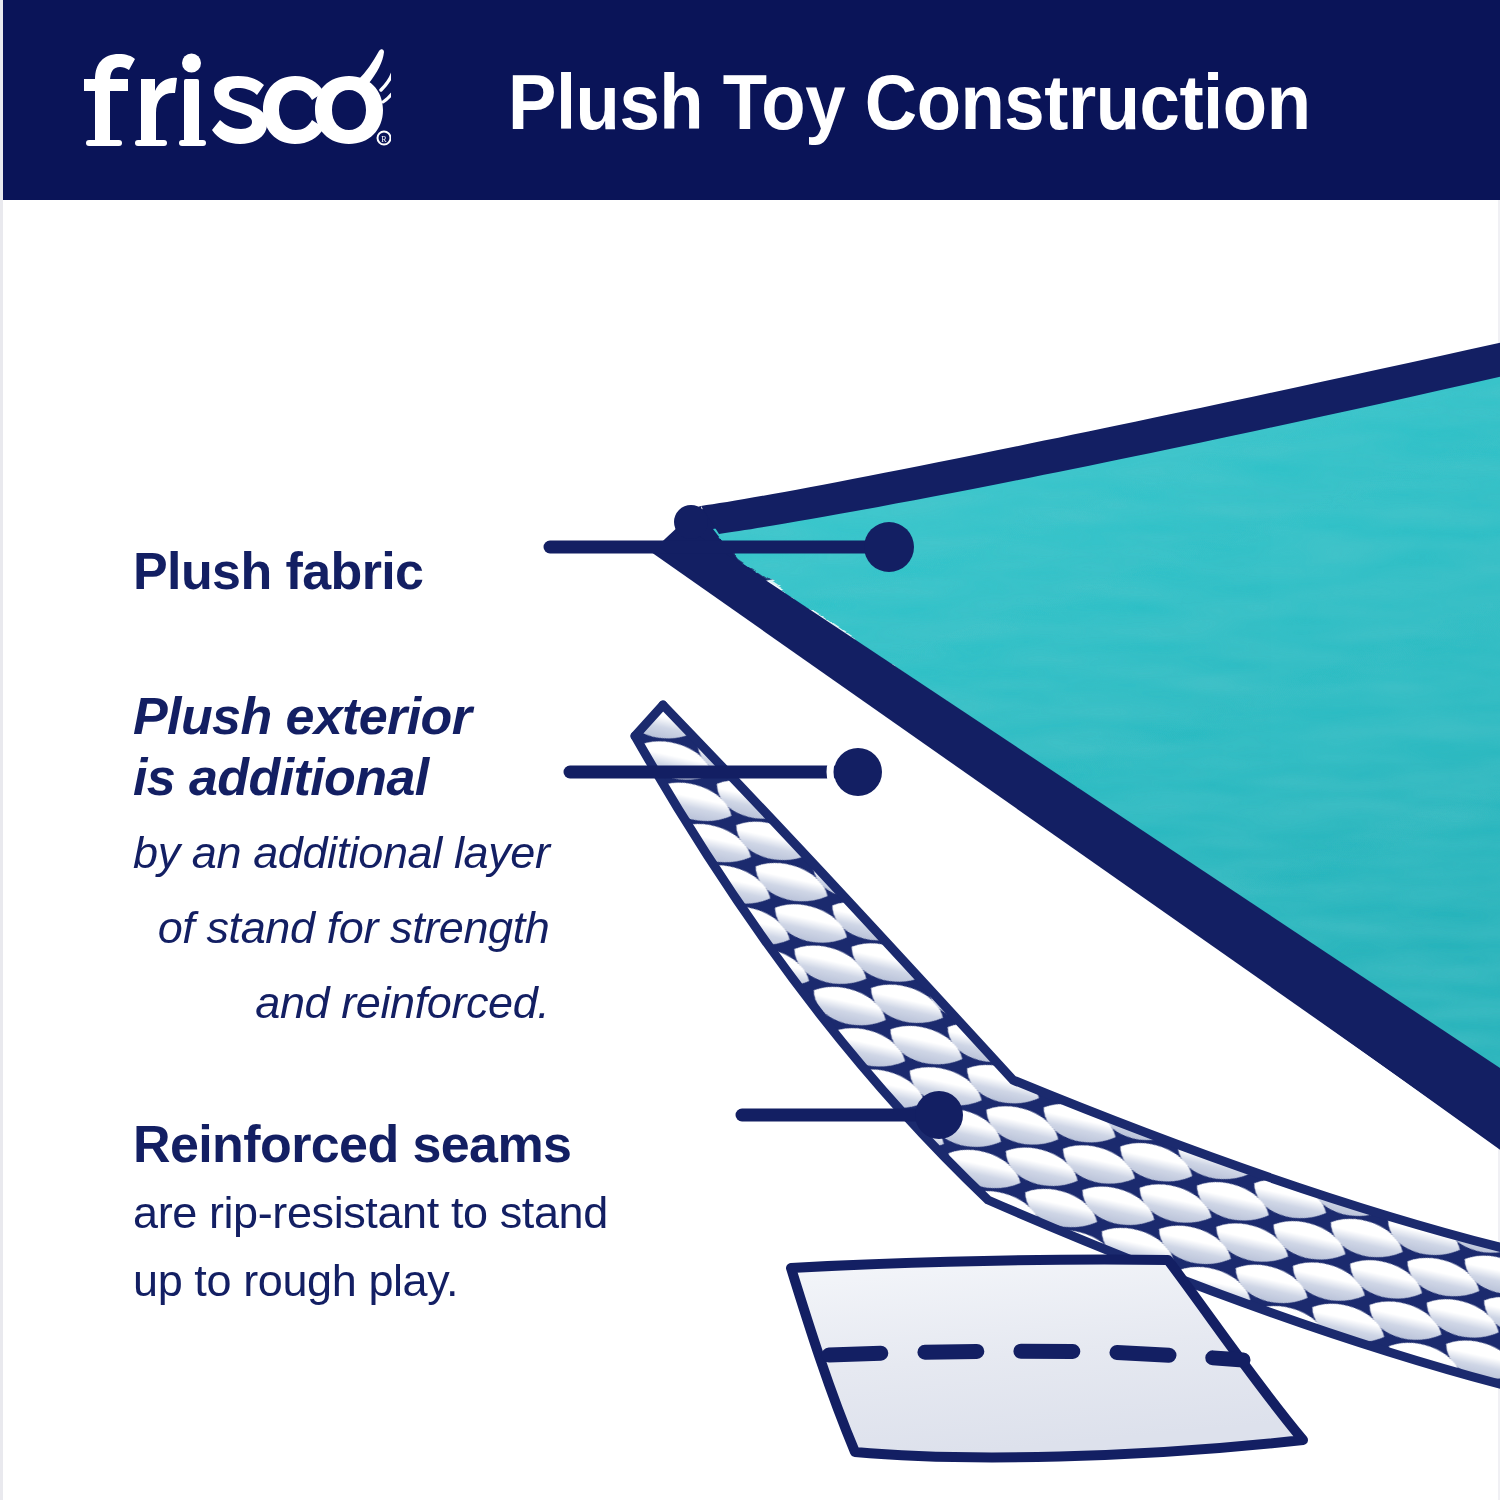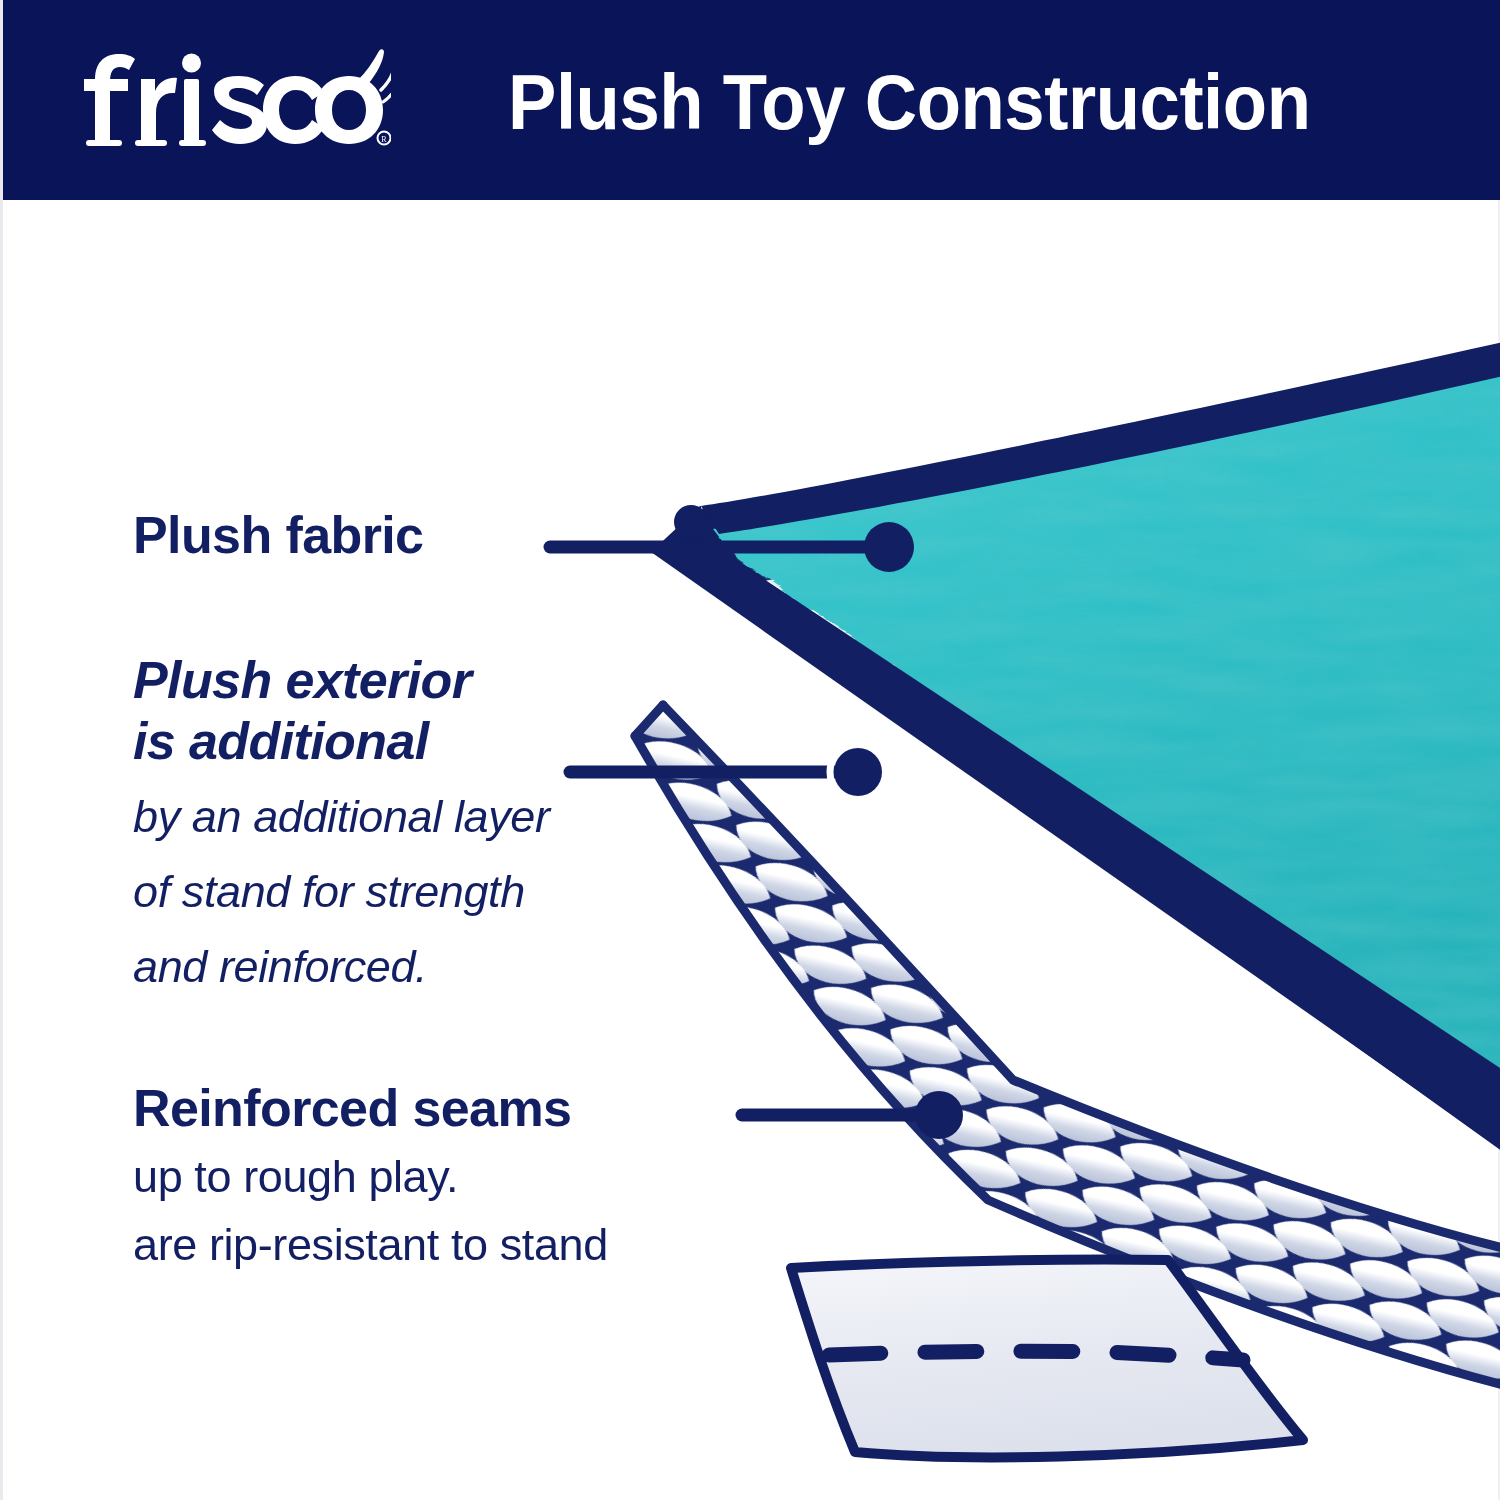--- a/index.html
+++ b/index.html
@@ -36,32 +36,32 @@
     font-size:78px;
     font-weight:bold;
     letter-spacing:-0.5px;
     line-height:100px;
     white-space:nowrap;
     transform:scaleX(0.93);
     transform-origin:left center;
   }
 
   
-  .block { position:absolute; left:130px; color:#131f63; }
+  .block { position:absolute; left:130px; color:#131f63;margin-top:36px; }
   .hl {
     font-size:52px; font-weight:bold; line-height:61px;
     letter-spacing:-0.6px; white-space:nowrap;
   }
   .sub {
     font-size:45px; font-weight:normal; line-height:60px;
     letter-spacing:-0.4px; white-space:nowrap;
   }
   #block-fabric  { top:505px; }
   #block-ext     { top:650px;font-style:italic; }
-  #block-ext .sub{ margin-top:15px; }
+  #block-ext .sub{ margin-top:15px;text-align:right; }
   #block-seams   { top:1078px; }
   #block-seams .sub { margin-top:8px; }
 
   
   #art {
     position:absolute; left:0; top:200px;
     width:1500px; height:1300px;
     pointer-events:none;
   }
   #leaders {
@@ -265,17 +265,17 @@
   <div class="block" id="block-ext">
     <div class="hl">Plush exterior</div>
     <div class="hl">is additional</div>
     <div class="sub">by an additional layer</div>
     <div class="sub">of stand for strength</div>
     <div class="sub">and reinforced.</div>
   </div>
 
   <div class="block" id="block-seams">
     <div class="hl">Reinforced seams</div>
+    <div class="sub">are rip-resistant to stand</div>
     <div class="sub">up to rough play.</div>
-    <div class="sub">are rip-resistant to stand</div>
   </div>
 
 </div>
 
 </body></html>

